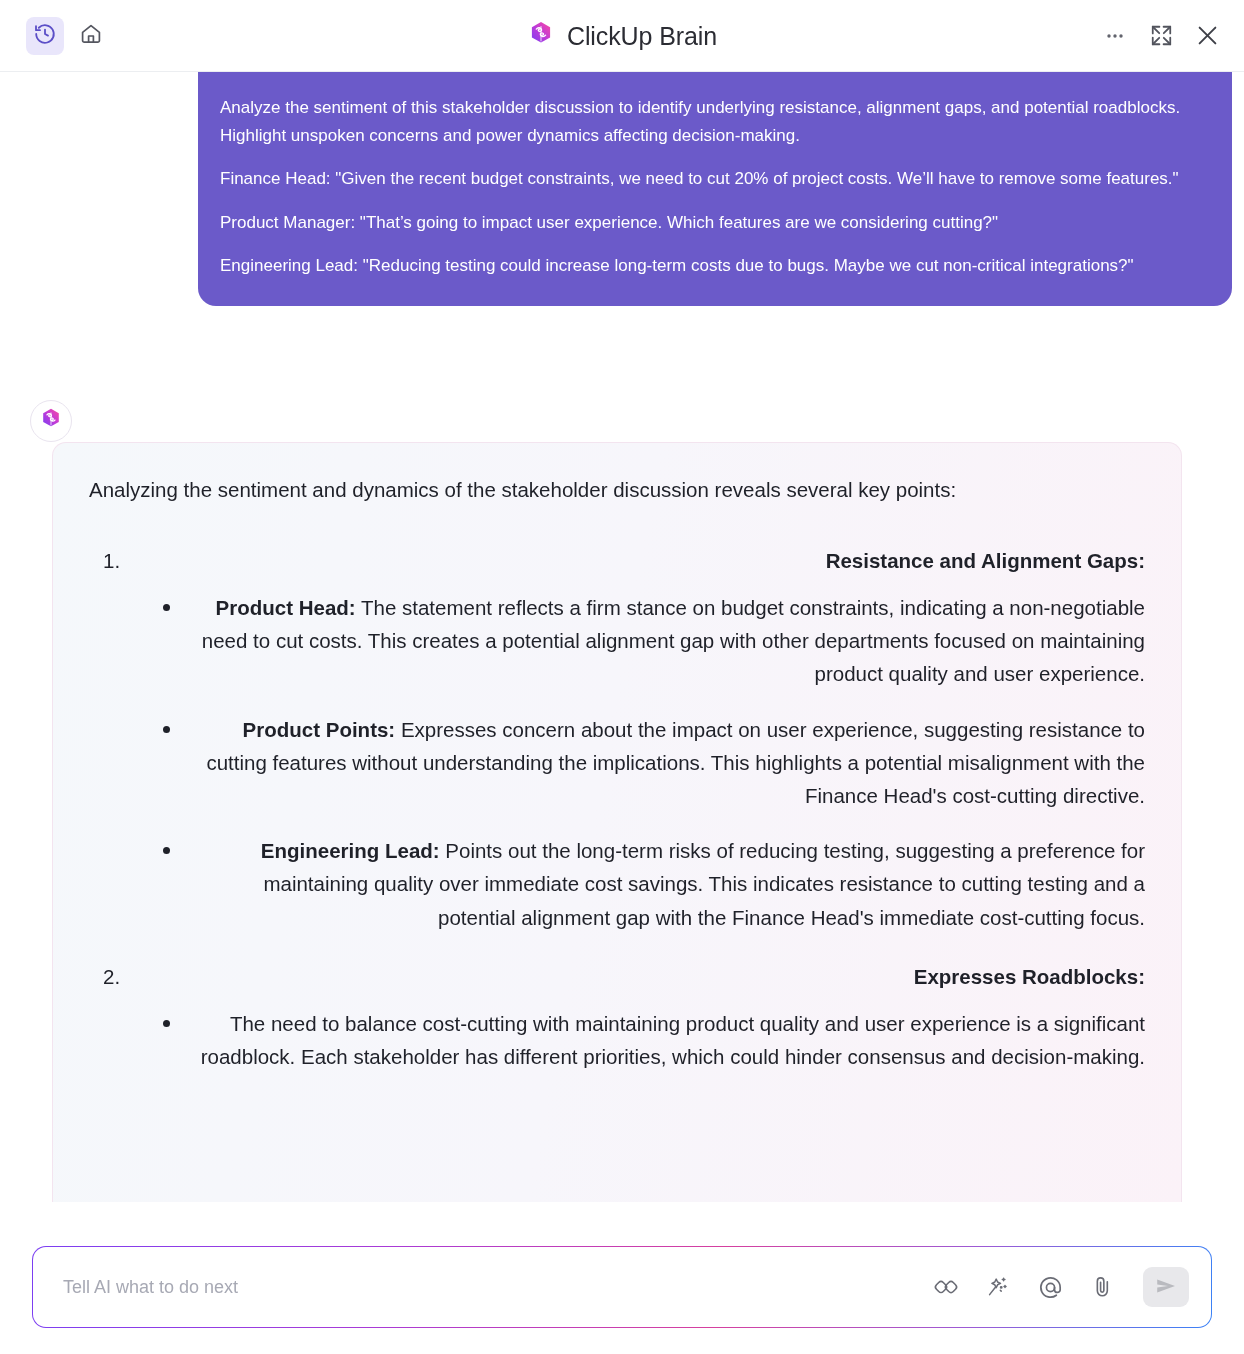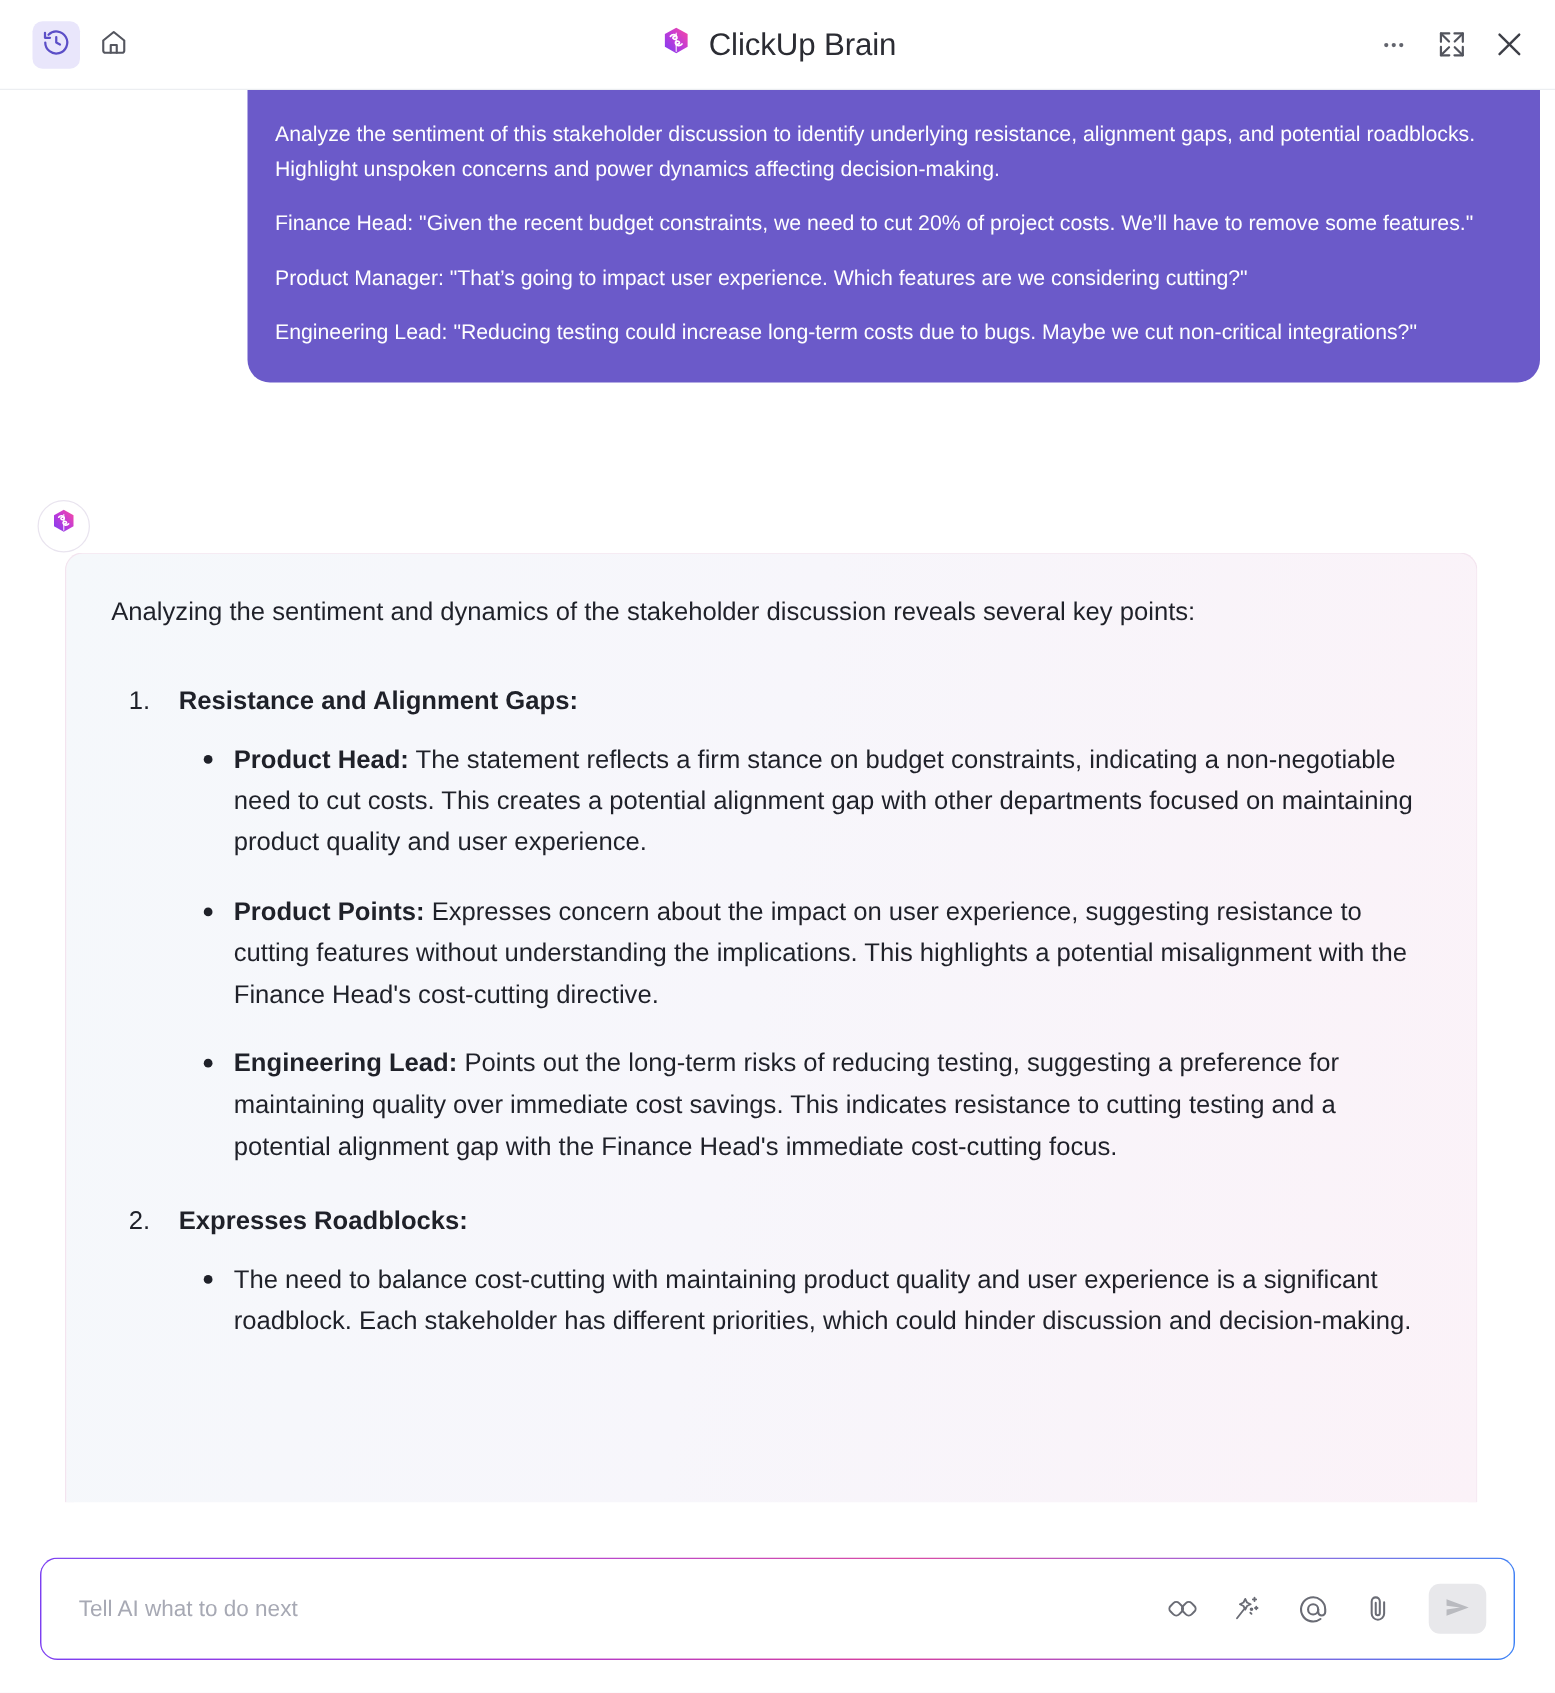--- a/index.html
+++ b/index.html
@@ -136,20 +136,21 @@
     line-height: 1.62;
     color: #1f2129;
   }
 
   .intro { margin-bottom: 38px; }
 
   ol.main-list {
     list-style: none;
     counter-reset: mainitem;
     padding-left: 10px;
+    text-align: right;
   }
   ol.main-list > li {
     counter-increment: mainitem;
     position: relative;
     padding-left: 44px;
     margin-bottom: 26px;
   }
   ol.main-list > li::before {
     content: counter(mainitem) ".";
     position: absolute;
@@ -362,21 +363,21 @@
               <li>
                 <span class="lead">Engineering Lead:</span><span> Points out the long-term risks of reducing testing, suggesting a preference for maintaining quality over immediate cost savings. This indicates resistance to cutting testing and a potential alignment gap with the Finance Head's immediate cost-cutting focus.</span>
               </li>
             </ul>
           </li>
 
           <li>
             <div class="section-title">Expresses Roadblocks:</div>
             <ul class="sub-list">
               <li>
-                <span>The need to balance cost-cutting with maintaining product quality and user experience is a significant roadblock. Each stakeholder has different priorities, which could hinder discussion and decision-making.</span>
+                <span>The need to balance cost-cutting with maintaining product quality and user experience is a significant roadblock. Each stakeholder has different priorities, which could hinder consensus and decision-making.</span>
               </li>
             </ul>
           </li>
         </ol>
       </div>
     </div>
   </div>
 
   <div class="composer-wrap">
     <div class="composer">

